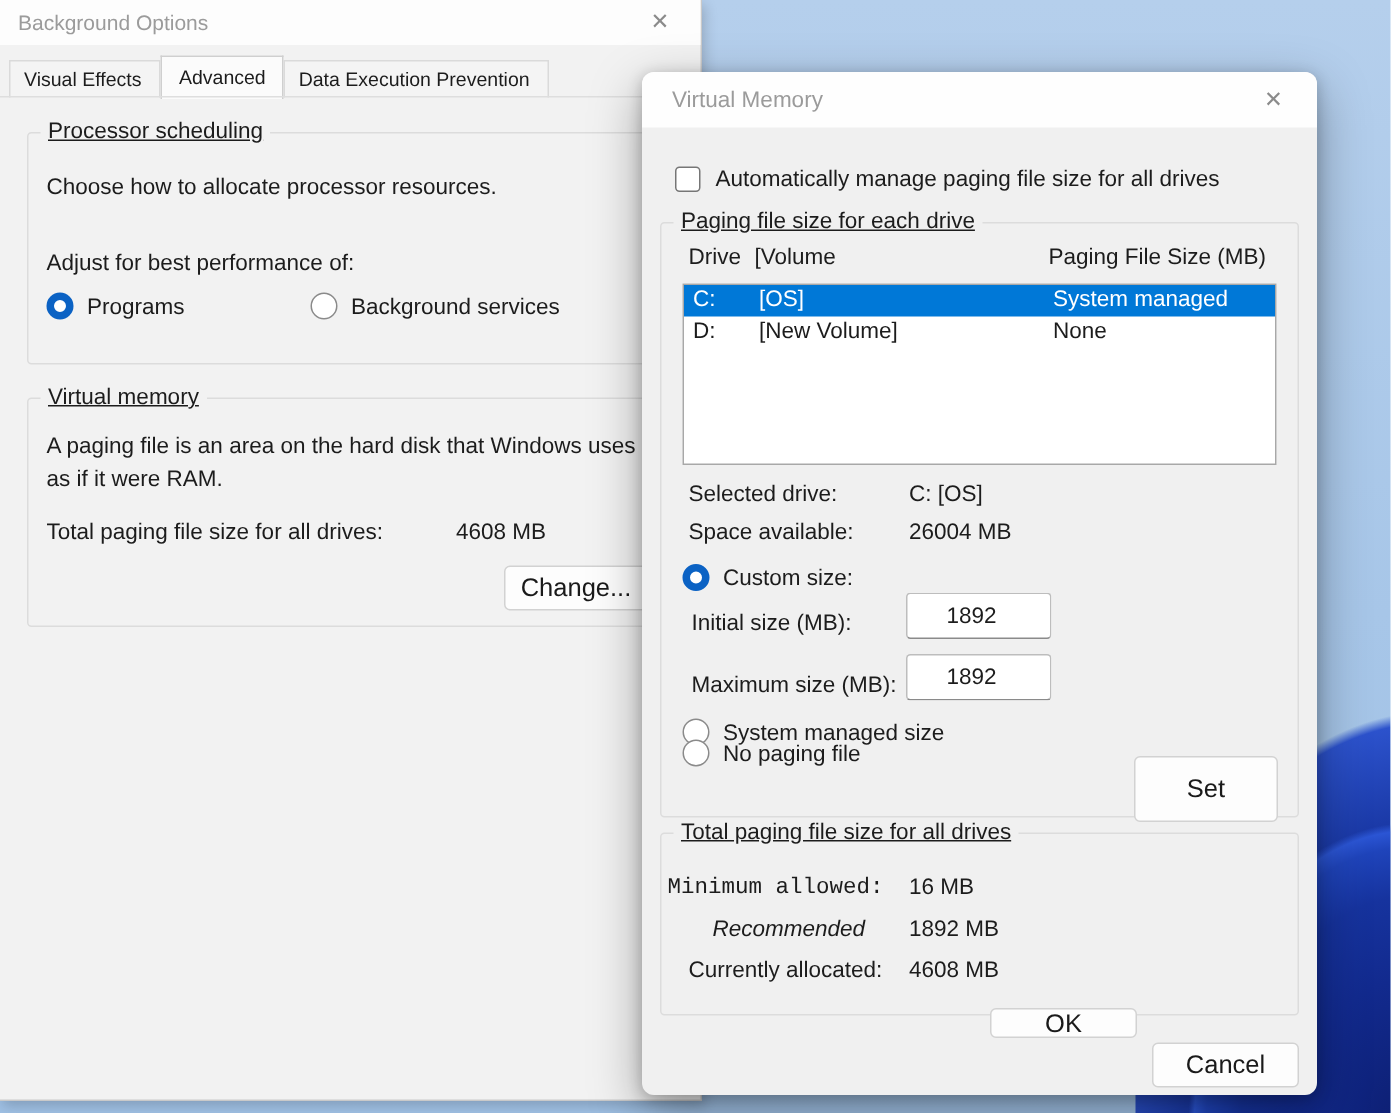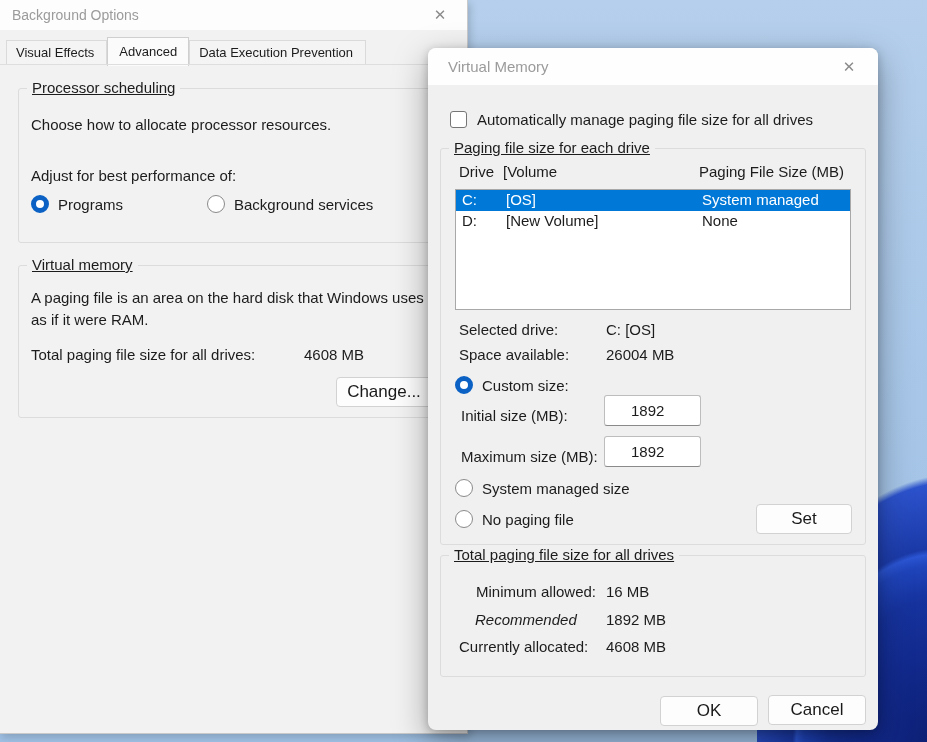--- a/index.html
+++ b/index.html
@@ -176,36 +176,36 @@
     <span class="txt" style="left:20px; top:258px;">Initial size (MB):</span>
     <input class="input" style="left: 163px; top: 246px; width: 97px; height: 31px;" value="1892">
 
     <span class="txt" style="left:20px; top:299px;">Maximum size (MB):</span>
     <input class="input" style="left: 163px; top: 287px; width: 97px; height: 31px;" value="1892">
 
     <div class="radio-row" style="left:14px; top:330px;">
       <span class="radio"></span>
       <span class="radio-label">System managed size</span>
     </div>
-    <div class="radio-row" style="left:14px; top:361px;">
+    <div class="radio-row" style="left:14px; top:344px;">
       <span class="radio"></span>
       <span class="radio-label">No paging file</span>
     </div>
 
-    <button class="btn" style="left:315px; top:355px; width:96px; height:30px;">Set</button>
+    <button class="btn" style="left:315px; top:355px; width:96px; height:44px;">Set</button>
   </div>
 
   <div class="groupbox" style="left:12px; top:507px; width:426px; height:122px;">
     <span class="legend" style="background:#f0f0f0;">Total paging file size for all drives</span>
 
-    <span class="txt" style="left:35px; top:27px;">Minimum allowed:</span>
+    <span class="txt" style="left:4px; top:27px;font-family:Liberation Mono, monospace;">Minimum allowed:</span>
     <span class="txt" style="left:165px; top:27px;">16 MB</span>
 
     <span class="txt" style="left:34px; top:55px;font-style:italic;">Recommended</span>
     <span class="txt" style="left:165px; top:55px;">1892 MB</span>
 
     <span class="txt" style="left:18px; top:82px;">Currently allocated:</span>
     <span class="txt" style="left:165px; top:82px;">4608 MB</span>
   </div>
 
-  <button class="btn" style="left:232px; top:648px; width:98px; height:30px;">OK</button>
+  <button class="btn" style="left:232px; top:624px; width:98px; height:20px;">OK</button>
   <button class="btn" style="left:340px; top:647px; width:98px; height:30px;">Cancel</button>
 </div>
 
 </body></html>

